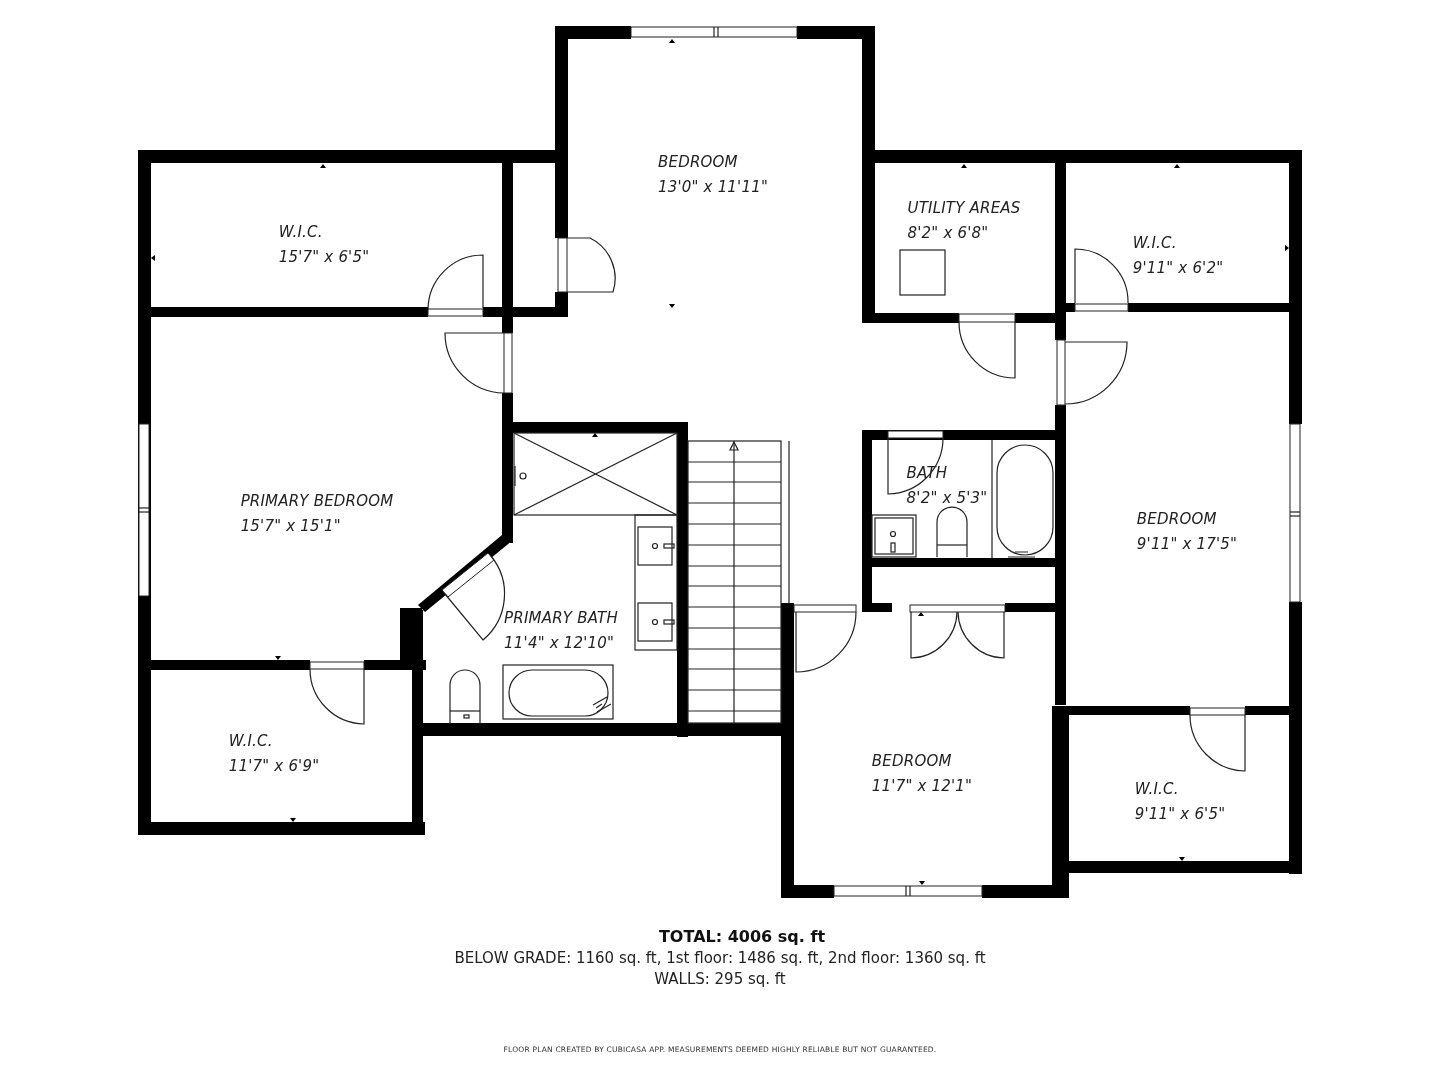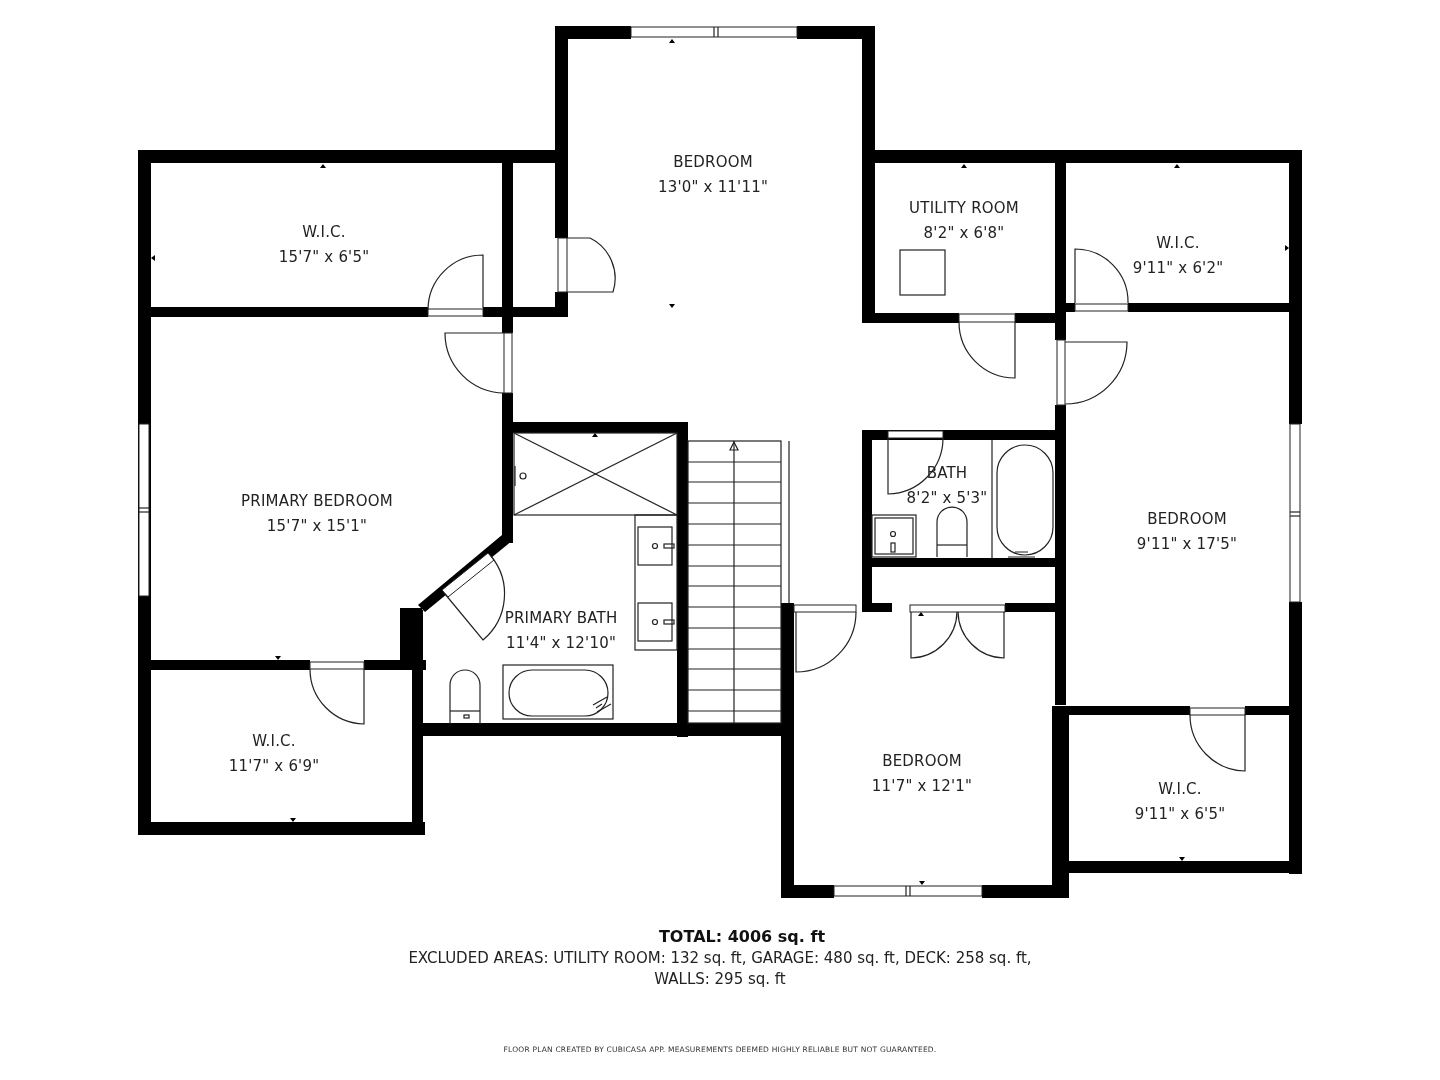--- a/index.html
+++ b/index.html
@@ -4,22 +4,22 @@
 <style>
   html, body { margin:0; padding:0; background:#ffffff; }
   body { width:1440px; height:1080px; position:relative; overflow:hidden;
          font-family:"DejaVu Sans", "Liberation Sans", sans-serif; color:#222; }
   #plan { position:absolute; left:0; top:0; width:1440px; height:1080px; }
   .wall { fill:#000; }
   .thin { fill:none; stroke:#222; stroke-width:1.2; }
   .door-gap { fill:#fff; stroke:#222; stroke-width:1; }
   .win { fill:#fff; stroke:#222; stroke-width:1; }
   .tick { fill:#000; }
-  .room-label { position:absolute; text-align:center; font-size:15px; line-height:25px;
-                color:#222; letter-spacing:0.2px; white-space:nowrap; transform:translateX(-50%); }
+  .room-label { position:absolute; text-align:left; font-size:15px; line-height:25px;
+                color:#222; letter-spacing:0.2px; white-space:nowrap; transform:translateX(-50%);font-style:italic; }
   .summary { position:absolute; left:0; width:1440px; top:926px; text-align:center; }
   .summary .total { font-size:16px; font-weight:bold; line-height:22px; color:#111;padding-left:44px; }
   .summary .line { font-size:15px; line-height:20.5px; color:#222; }
   .disclaimer { position:absolute; left:0; width:1440px; top:1045px; text-align:center;
                 font-size:7.5px; color:#333; letter-spacing:0.2px; }
 </style>
 </head>
 <body>
 
 <svg id="plan" viewBox="0 0 1440 1080" xmlns="http://www.w3.org/2000/svg">
@@ -207,21 +207,21 @@
 
 <div class="room-label" style="left:324px;top:220px;">
   <div>W.I.C.</div>
   <div>15'7" x 6'5"</div>
 </div>
 <div class="room-label" style="left:713px;top:150px;">
   <div>BEDROOM</div>
   <div>13'0" x 11'11"</div>
 </div>
 <div class="room-label" style="left:964px;top:196px;">
-  <div>UTILITY ROOM</div>
+  <div>UTILITY AREAS</div>
   <div>8'2" x 6'8"</div>
 </div>
 <div class="room-label" style="left:1178px;top:231px;">
   <div>W.I.C.</div>
   <div>9'11" x 6'2"</div>
 </div>
 <div class="room-label" style="left:317px;top:461px;margin-top:28px;">
   <div>PRIMARY BEDROOM</div>
   <div>15'7" x 15'1"</div>
 </div>
@@ -245,16 +245,16 @@
   <div>BEDROOM</div>
   <div>11'7" x 12'1"</div>
 </div>
 <div class="room-label" style="left:1180px;top:777px;">
   <div>W.I.C.</div>
   <div>9'11" x 6'5"</div>
 </div>
 
 <div class="summary">
   <div class="total">TOTAL: 4006 sq. ft</div>
-  <div class="line">EXCLUDED AREAS: UTILITY ROOM: 132 sq. ft, GARAGE: 480 sq. ft, DECK: 258 sq. ft,</div>
+  <div class="line">BELOW GRADE: 1160 sq. ft, 1st floor: 1486 sq. ft, 2nd floor: 1360 sq. ft</div>
   <div class="line">WALLS: 295 sq. ft</div>
 </div>
 <div class="disclaimer">FLOOR PLAN CREATED BY CUBICASA APP. MEASUREMENTS DEEMED HIGHLY RELIABLE BUT NOT GUARANTEED.</div>
 
 </body></html>

